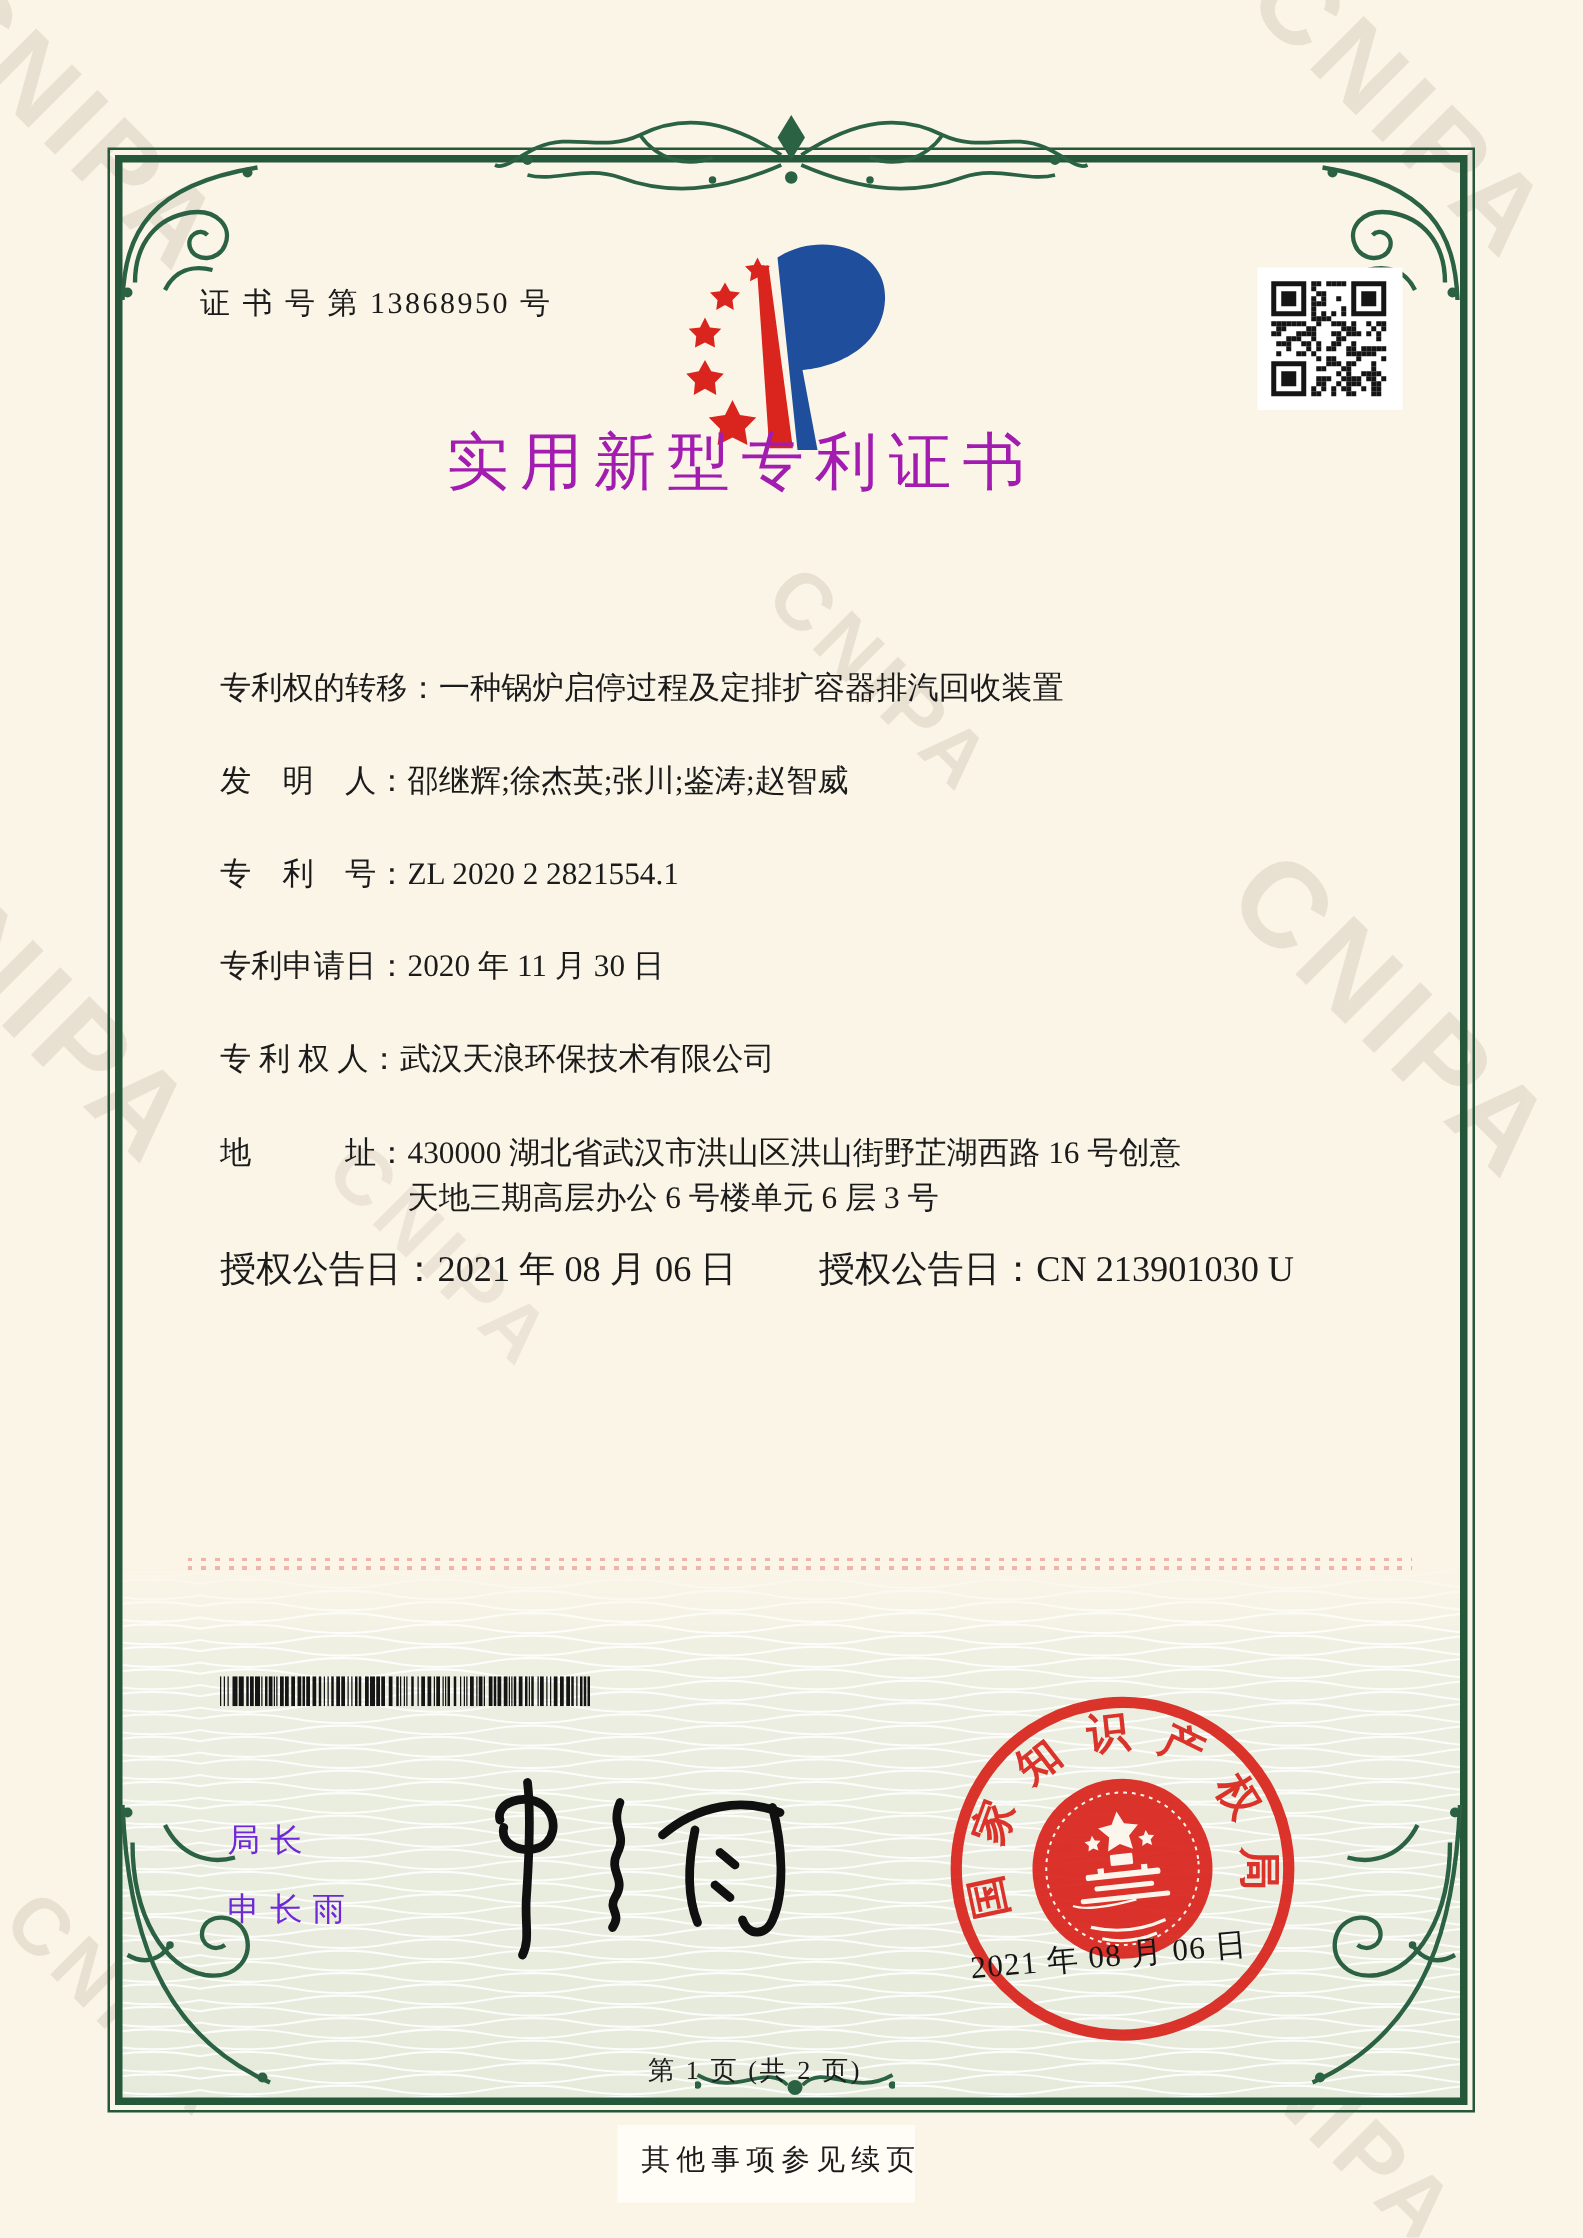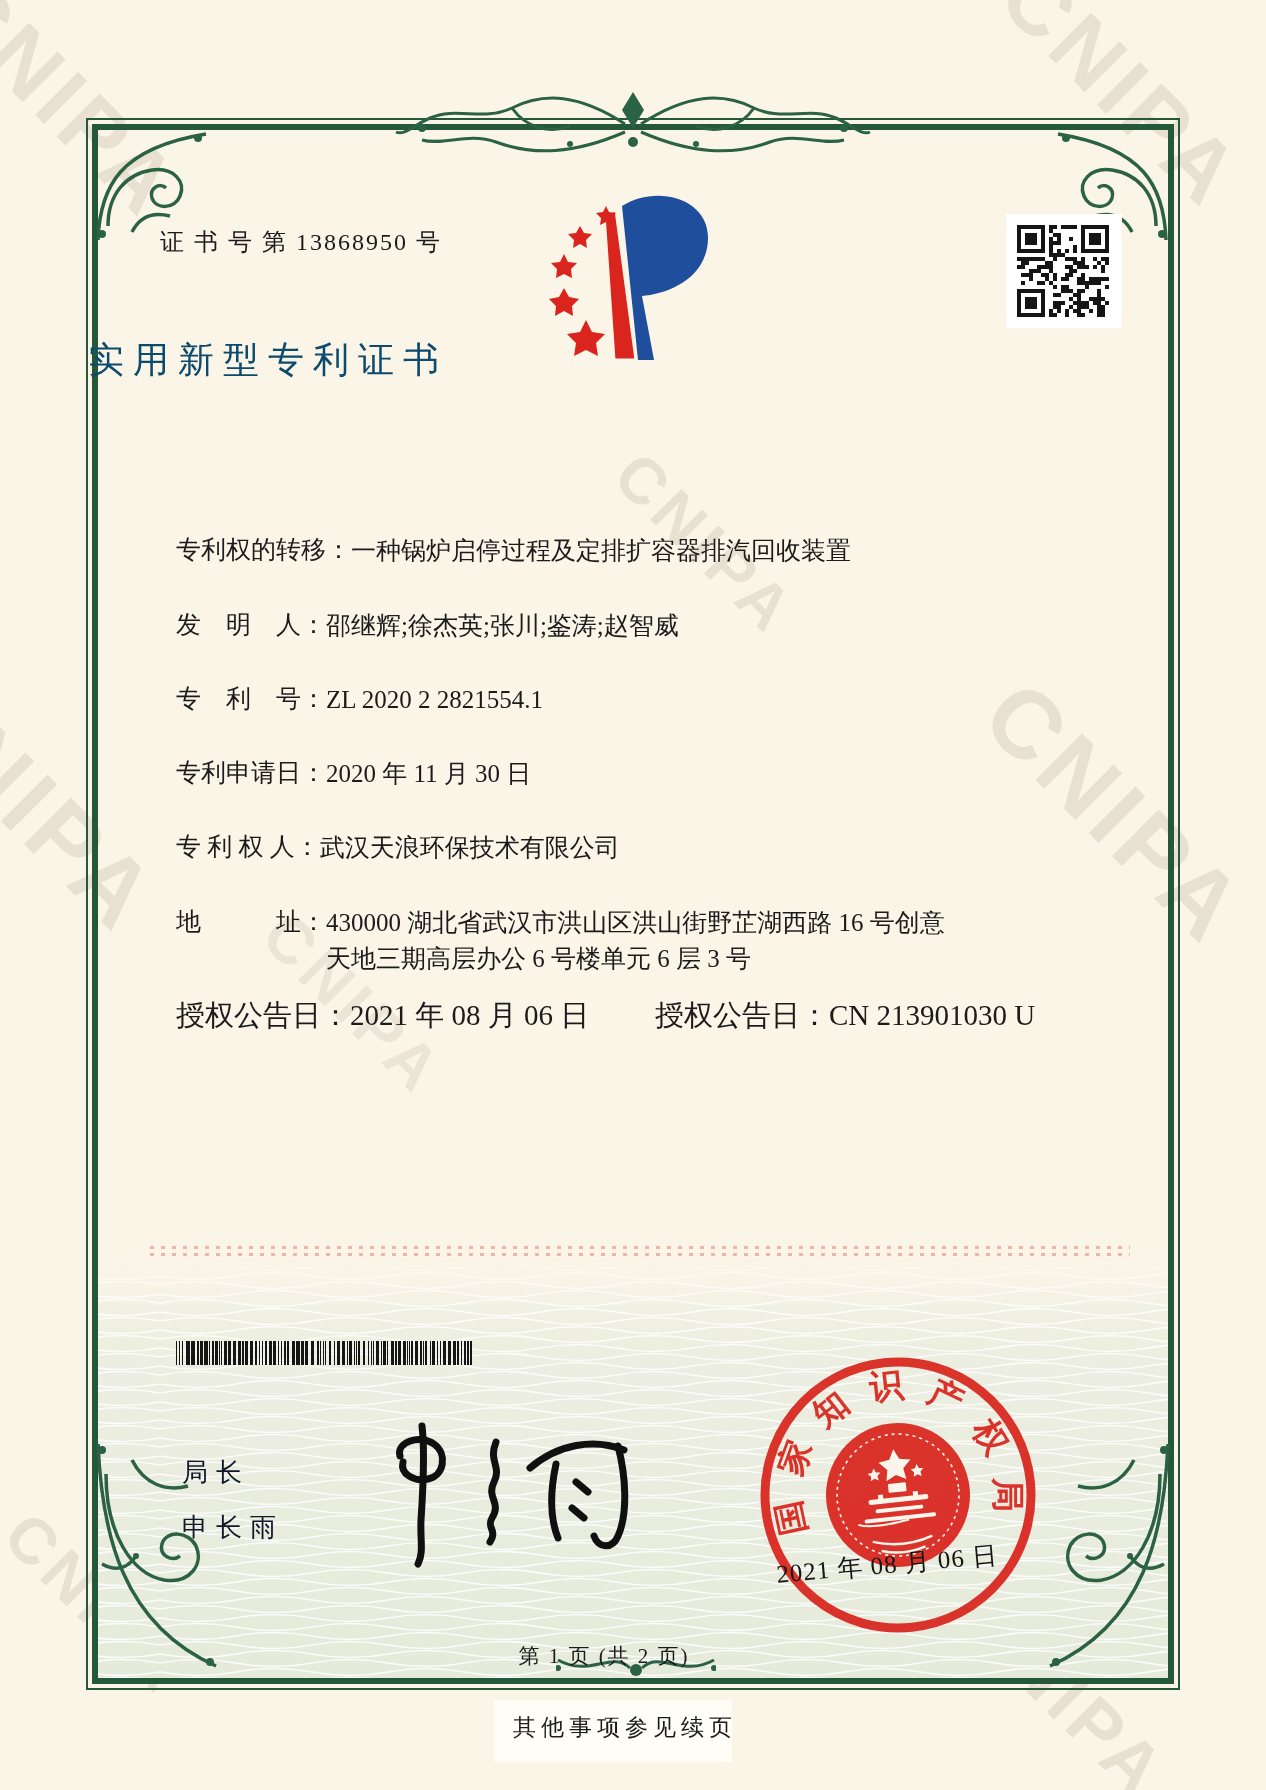--- a/index.html
+++ b/index.html
@@ -17,32 +17,32 @@
   
   .guilloche{position:absolute;left:94px;top:1252px;width:1076px;height:430px;z-index:2;
      background:linear-gradient(180deg,#f7f4e6 0%,#ebeee0 25%,#e6eadb 100%);
      -webkit-mask-image:linear-gradient(180deg,transparent 0,#000 55px,#000 100%);
      mask-image:linear-gradient(180deg,transparent 0,#000 55px,#000 100%);}
   .redband{position:absolute;left:150px;top:1246px;width:980px;height:12px;z-index:3;opacity:.3;
      background:repeating-linear-gradient(90deg,#d9251d 0 4px,transparent 4px 11px);
      -webkit-mask-image:repeating-linear-gradient(180deg,#000 0 3px,transparent 3px 7px);
      mask-image:repeating-linear-gradient(180deg,#000 0 3px,transparent 3px 7px);}
   .cert-no{left:160px;top:226px;font-size:24px;letter-spacing:2px;z-index:4;}
-  .title{left:88px;top:336px;width:1010px;text-align:left;font-size:36px;
-         letter-spacing:9px;color:#0c4a6e;z-index:4;}
+  .title{left:88px;top:336px;width:1010px;text-align:center;font-size:50px;
+         letter-spacing:9px;color:#a21caf;z-index:4;}
   .qrbox{left:1006px;top:214px;width:116px;height:114px;background:#fff;z-index:4;}
   .field-row{position:absolute;left:176px;font-size:25px;z-index:4;white-space:nowrap;}
   .field-row .val{white-space:pre-line;display:inline-block;vertical-align:top;max-width:690px;line-height:36px;}
   .grant{position:absolute;top:996px;font-size:29px;z-index:4;white-space:nowrap;}
   .paras{left:148px;top:1040px;width:976px;font-size:24.5px;line-height:39.5px;
          text-align:justify;z-index:4;}
   .paras p{margin:0;text-indent:2em;word-break:break-all;}
   .barcode{left:176px;top:1341px;width:302px;height:24px;z-index:4;}
   .signer{position:absolute;left:182px;font-size:26px;z-index:4;
-          font-family:"Liberation Sans",sans-serif;font-weight:500;letter-spacing:8px;color:#0f172a;}
+          font-family:"Liberation Sans",sans-serif;font-weight:500;letter-spacing:8px;color:#6d28d9;}
   .sig{left:378px;top:1420px;z-index:4;}
   .seal{left:748px;top:1345px;z-index:5;opacity:.93;}
   .seal-date{left:776px;top:1548px;font-size:25px;letter-spacing:1px;color:#151515;
              transform:rotate(-5deg);z-index:6;white-space:nowrap;}
   .page-num{left:98px;top:1642px;width:1012px;text-align:center;font-size:21px;
             letter-spacing:2px;z-index:6;}
   .note-box{left:494px;top:1700px;width:238px;height:62px;background:#fffdf6;z-index:3;}
   .foot-note{left:100px;top:1712px;width:1050px;text-align:center;font-size:23px;
              letter-spacing:5px;z-index:4;}
   .orn{z-index:3;}

